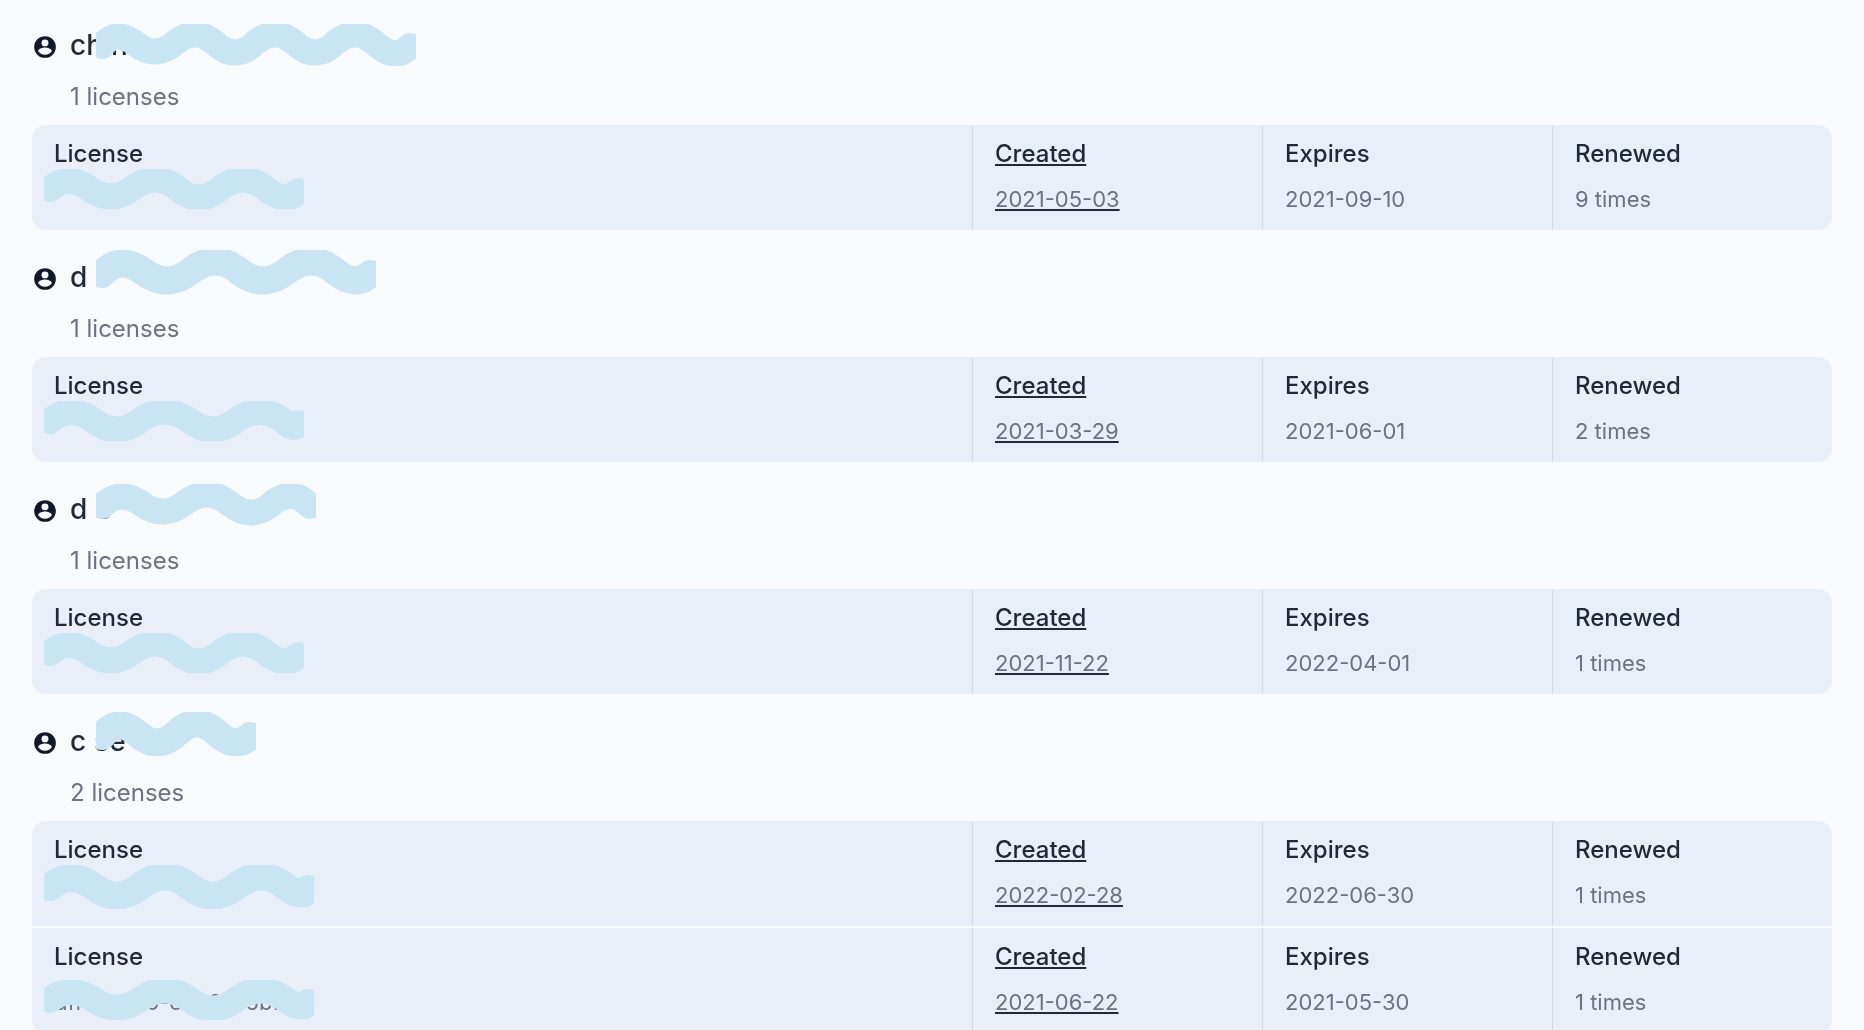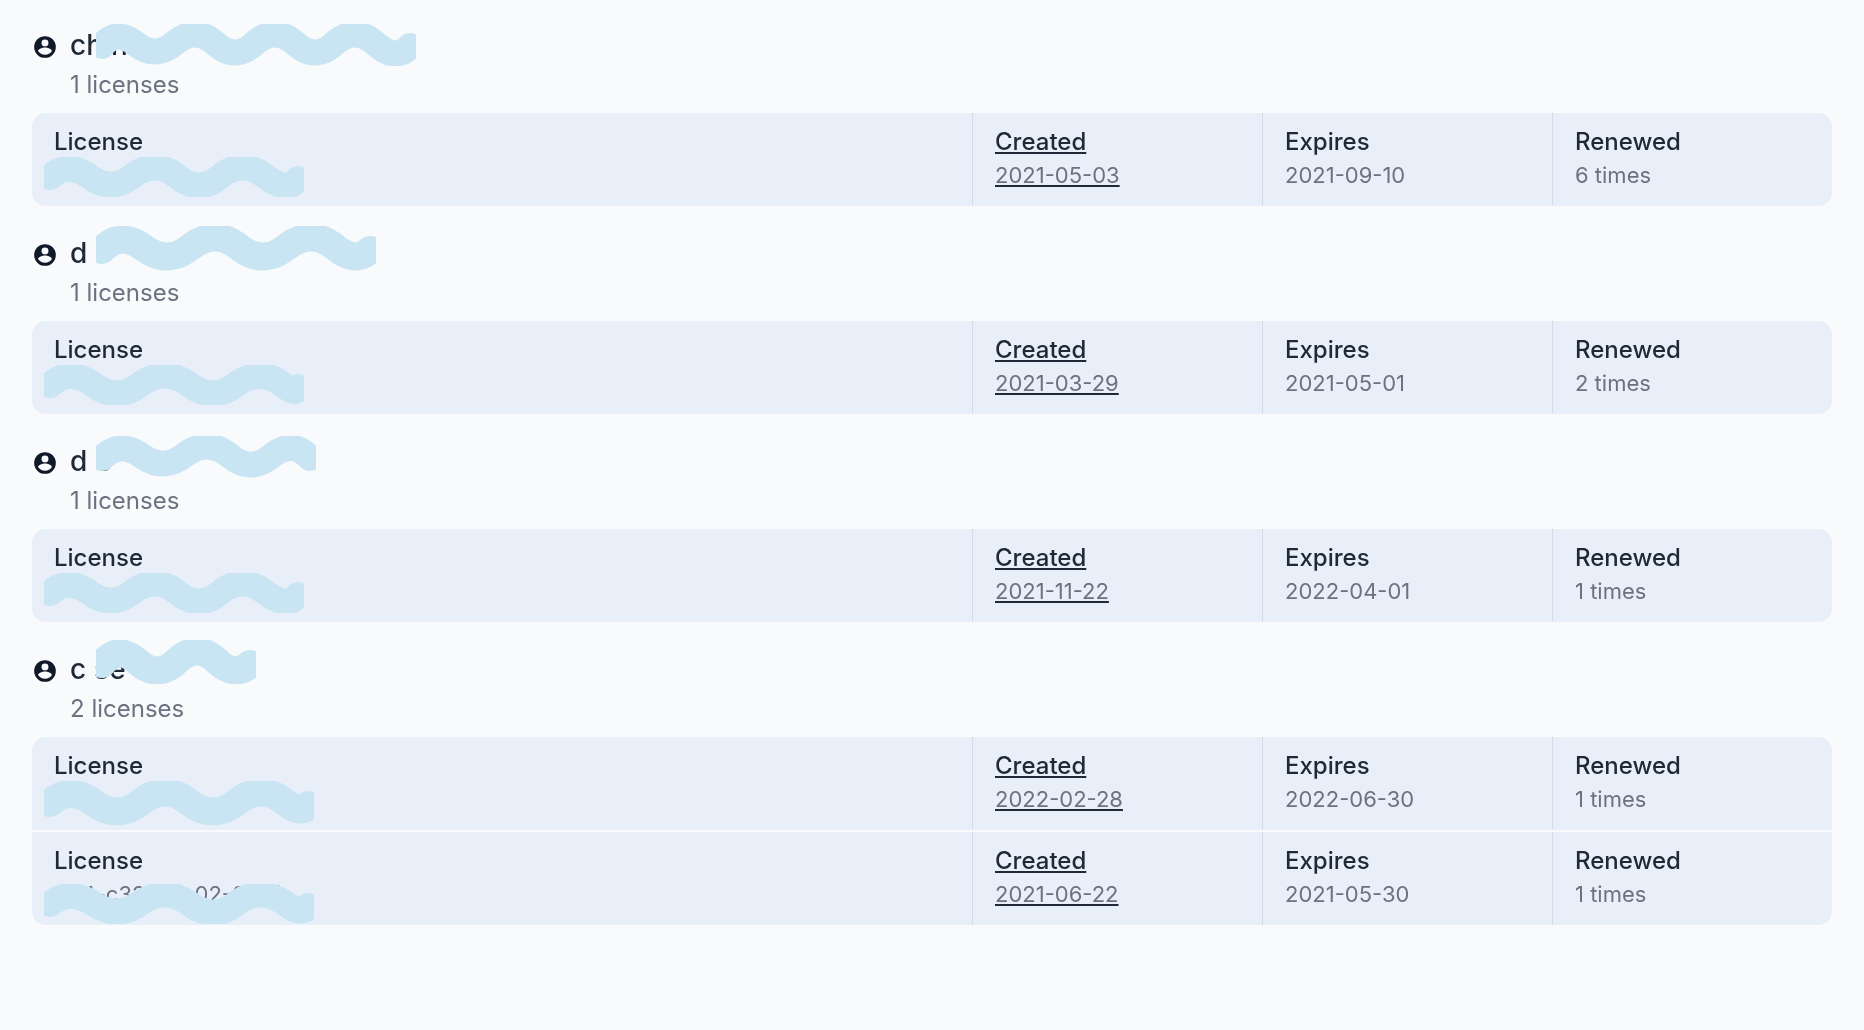--- a/index.html
+++ b/index.html
@@ -13,35 +13,35 @@
   }
   *{box-sizing:border-box;}
   html,body{margin:0;padding:0;background:var(--bg);font-family:Inter,"Segoe UI",Arial,sans-serif;color:var(--text);}
   body{width:1864px;min-height:1030px;padding:28px 0 0 0;}
   .user-block{padding:0 32px 30px 32px;}
   .user-header{display:flex;align-items:flex-start;gap:12px;}
   .user-icon{width:26px;height:26px;flex:0 0 26px;margin-top:6px;}
   .user-icon svg{width:26px;height:26px;fill:var(--icon);}
   .user-texts{position:relative;}
   .user-name{font-size:28px;font-weight:500;color:var(--text);letter-spacing:0.2px;}
-  .user-sub{font-size:24px;color:var(--muted);margin-top:8px;}
+  .user-sub{font-size:24px;color:var(--muted);margin-top:20px;}
   .license-card{margin-top:14px;background:var(--card);border-radius:14px;}
   .license-row{display:flex;align-items:stretch;position:relative;}
   .license-row + .license-row{border-top:1px solid rgba(0,0,0,0);} 
   .license-row:not(:first-child)::before{
     content:"";position:absolute;left:0;right:0;top:0;height:1px;background:rgba(0,0,0,0);
   }
   .cell{padding:14px 22px 18px 22px;position:relative;}
   .cell.license{flex:1 1 auto;min-width:0;}
   .cell.created{flex:0 0 290px;text-decoration:underline;}
   .cell.expires{flex:0 0 290px;}
   .cell.renewed{flex:0 0 280px;}
   .cell.created,.cell.expires,.cell.renewed{border-left:1px solid var(--divider);}
   .cell .label{font-size:24px;color:var(--text);font-weight:500;}
-  .cell .value{font-size:22px;color:var(--muted);margin-top:6px;}
+  .cell .value{font-size:22px;color:var(--muted);margin-top:18px;}
   
   .redact{position:absolute;pointer-events:none;}
   .redact svg{display:block;}
   
   .r-name{left:26px;top:-4px;}
   .r-lic{left:12px;top:44px;}
   .r-lic2{left:12px;top:36px;}
 </style>
 </head>
 <body>
@@ -77,21 +77,21 @@
       <div class="cell created">
         <div class="label">Created</div>
         <div class="value">2021-05-03</div>
       </div>
       <div class="cell expires">
         <div class="label">Expires</div>
         <div class="value">2021-09-10</div>
       </div>
       <div class="cell renewed">
         <div class="label">Renewed</div>
-        <div class="value">6 times</div>
+        <div class="value">9 times</div>
       </div>
     </div>
   </div>
 </div>
 
 <div class="user-block">
   <div class="user-header">
     <span class="user-icon">
       <svg viewBox="0 0 24 24">
           <path d="M12 2a10 10 0 1 0 0 20 10 10 0 0 0 0-20zm0 3a3.2 3.2 0 1 1 0 6.4A3.2 3.2 0 0 1 12 5zm0 14.2c-2.67 0-5.03-1.37-6.4-3.44.03-2.13 4.27-3.3 6.4-3.3s6.37 1.17 6.4 3.3A7.64 7.64 0 0 1 12 19.2z"></path>
@@ -117,21 +117,21 @@
               <path d="M6 20 Q 26 2 50 20 Q 74 38 98 18 Q 122 2 146 20 Q 170 38 194 18 Q 218 2 242 22 Q 252 30 254 22" fill="none" stroke="#c9e5f4" stroke-width="26" stroke-linecap="round" stroke-linejoin="round"></path>
             </svg>
         </span>
       </div>
       <div class="cell created">
         <div class="label">Created</div>
         <div class="value">2021-03-29</div>
       </div>
       <div class="cell expires">
         <div class="label">Expires</div>
-        <div class="value">2021-05-01</div>
+        <div class="value">2021-06-01</div>
       </div>
       <div class="cell renewed">
         <div class="label">Renewed</div>
         <div class="value">2 times</div>
       </div>
     </div>
   </div>
 </div>
 
 <div class="user-block">

